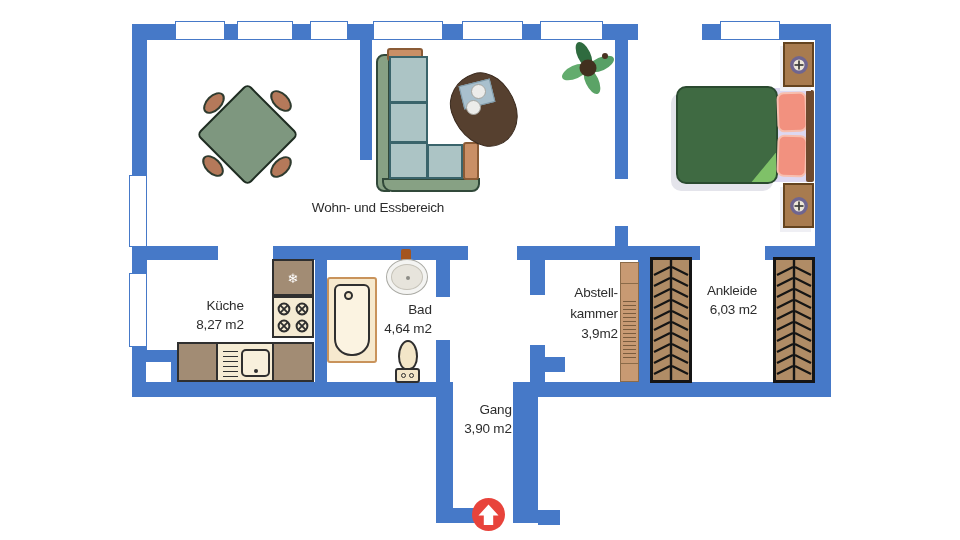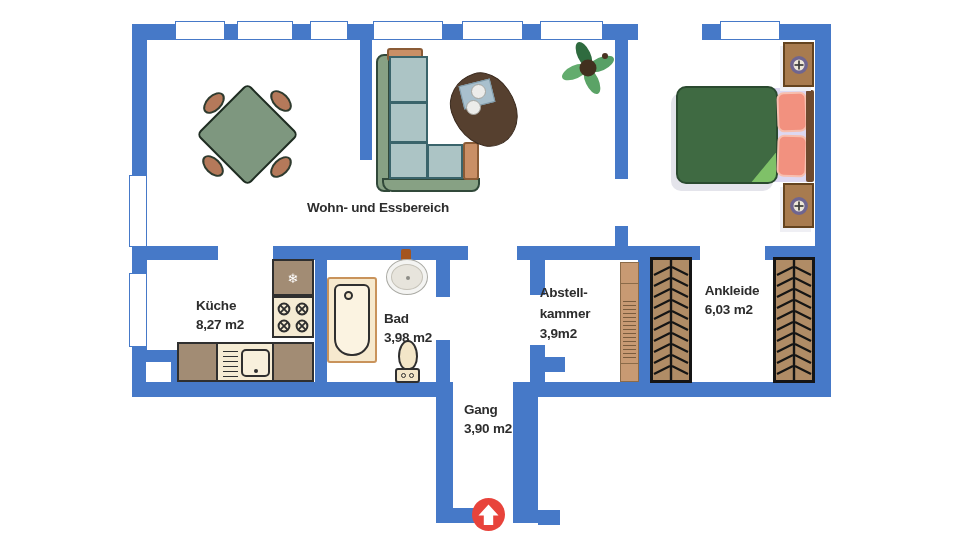--- a/index.html
+++ b/index.html
@@ -1,21 +1,21 @@
 <!DOCTYPE html>
 <html><head>
 <meta charset="utf-8">
 <style>
   html,body{margin:0;padding:0;background:#fff;}
   .plan{position:relative;width:960px;height:540px;background:#fff;overflow:hidden;
         font-family:"Liberation Sans",sans-serif;}
   .w{position:absolute;background:#4679C8;}
   .win{position:absolute;background:#fff;border:1px solid #4679C8;box-sizing:border-box;}
   .notch{position:absolute;background:#fff;}
-  .label{position:absolute;transform:translateX(-50%);text-align:left;font-weight:bold;
+  .label{position:absolute;transform:translateX(-50%);text-align:right;font-weight:normal;
          font-size:13.5px;line-height:19px;color:#2D2D2D;white-space:nowrap;letter-spacing:-0.2px;}
   .label.l3{line-height:20.5px;}
   .abs{position:absolute;}
   .bx{position:absolute;box-sizing:border-box;}
   
   .chair{position:absolute;width:26px;height:16px;background:#B5795A;border:2px solid #2F3B2F;border-radius:50%;box-sizing:border-box;}
   .tabletop{position:absolute;left:16px;top:10px;width:73px;height:73px;background:#7E977F;
             border:2.5px solid #1F2D22;border-radius:6px;transform:rotate(45deg);box-sizing:border-box;}
   
   .sofa-frame{background:#87A184;border:2px solid #31493A;}
@@ -261,25 +261,25 @@
     </svg>
   </div>
 
   <div class="label" style="left:378px;top:198px">
     <div>Wohn- und Essbereich</div>
   </div>
   <div class="label" style="left:220px;top:296px">
     <div>Küche</div>
     <div>8,27 m2</div>
   </div>
-  <div class="label" style="left:408px;top:309px">
+  <div class="label" style="left:408px;top:300px">
     <div>Bad</div>
-    <div>3,98 m2</div>
-  </div>
-  <div class="label l3" style="left:565px;top:283px">
+    <div>4,64 m2</div>
+  </div>
+  <div class="label l3" style="left:594px;top:283px">
     <div>Abstell-</div>
     <div>kammer</div>
     <div>3,9m2</div>
   </div>
   <div class="label" style="left:732px;top:281px">
     <div>Ankleide</div>
     <div>6,03 m2</div>
   </div>
   <div class="label" style="left:488px;top:400px">
     <div>Gang</div>

